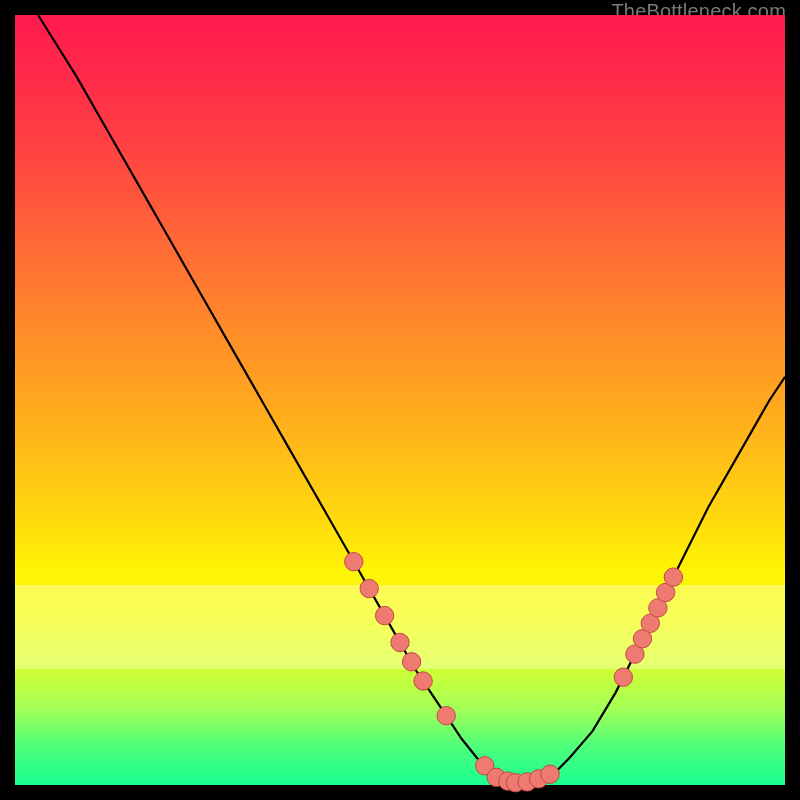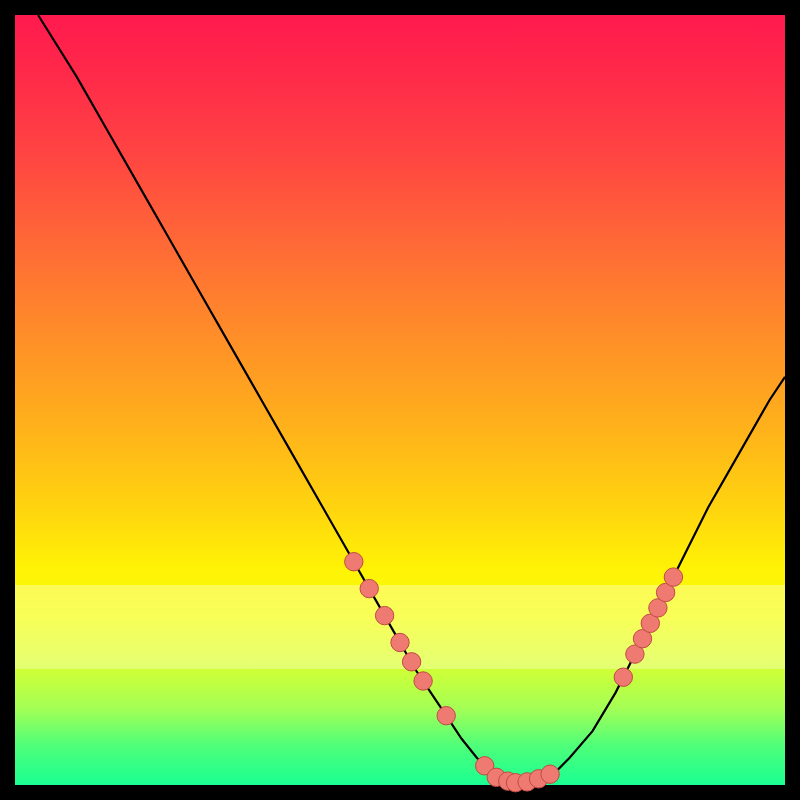--- a/index.html
+++ b/index.html
@@ -63,20 +63,21 @@
     font-size: 20px;
     font-weight: 500;
     letter-spacing: 0.2px;
     user-select: none;
   }
 </style>
 </head>
 <body>
 
 <div class="outer">
+  <div class="watermark">TheBottleneck.com</div>
   <div class="plot">
 
     <div id="bands-host">
         <div class="band1" style="top: 569.8px; height: 84.7px; background: rgba(255, 255, 215, 0.38);"></div>
       </div>
     <svg class="curve" viewBox="0 0 770 770" preserveAspectRatio="none">
       <path id="curve-path" fill="none" stroke="#000000" stroke-width="2.2" d="M23.1 0.0 L61.6 61.6 L92.4 115.5 L123.2 169.4 L154.0 223.3 L184.8 277.2 L215.6 331.1 L246.4 385.0 L277.2 438.9 L308.0 492.8 L338.8 546.7 L369.6 600.6 L400.4 654.5 L415.8 677.6 L431.2 700.7 L446.6 723.8 L462.0 743.0 L477.4 758.5 L492.8 766.1 L508.2 768.5 L523.6 766.1 L539.0 758.5 L554.4 743.0 L577.5 716.1 L600.6 677.6 L623.7 631.4 L646.8 585.2 L669.9 539.0 L693.0 492.8 L723.8 438.9 L754.6 385.0 L770.0 361.9"></path>
       <g id="markers-group">
           <circle cx="338.8" cy="546.7" r="9.2" fill="#ef7a72" stroke="#bf4a42" stroke-width="1"></circle>
           <circle cx="354.2" cy="573.6" r="9.2" fill="#ef7a72" stroke="#bf4a42" stroke-width="1"></circle>

